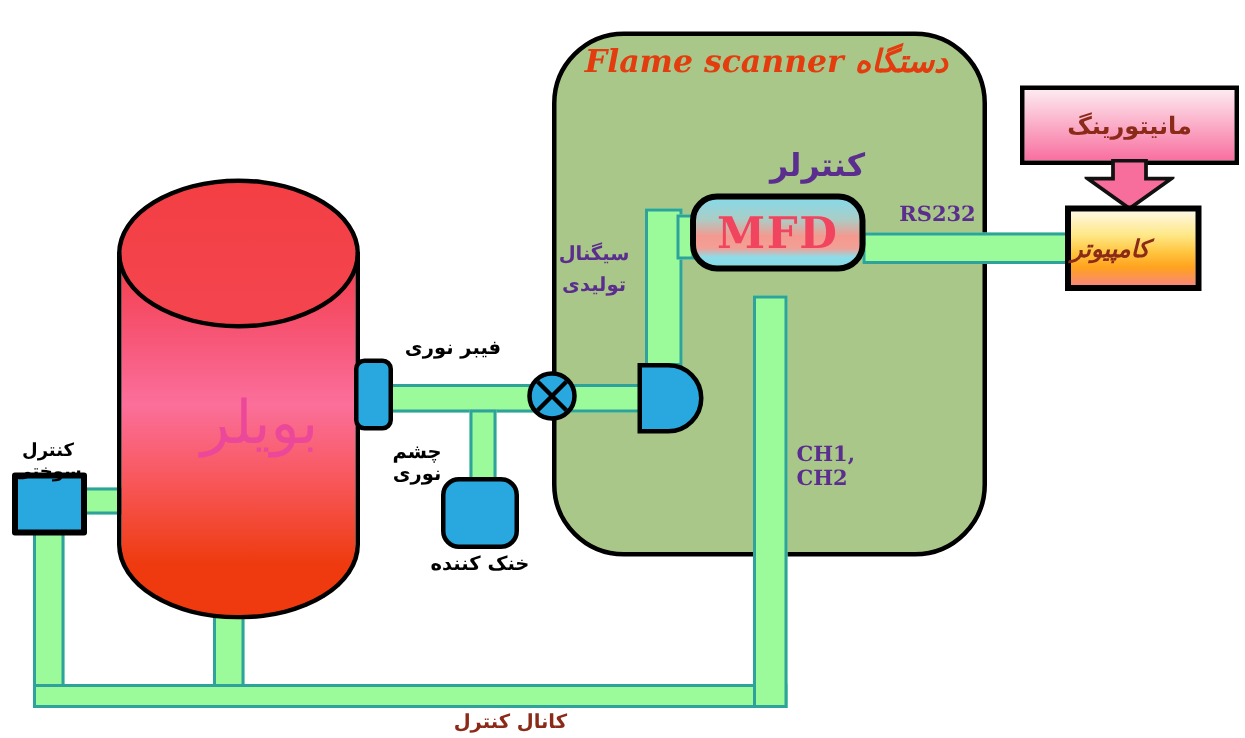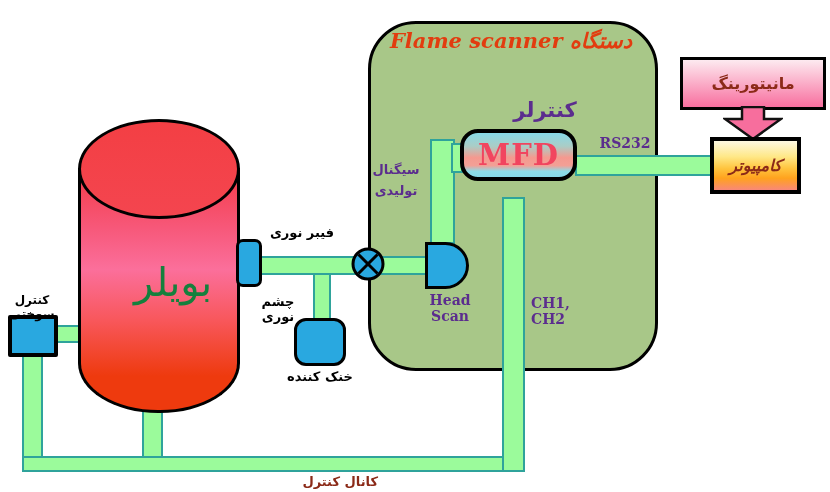--- a/index.html
+++ b/index.html
@@ -52,21 +52,21 @@
     background: linear-gradient(180deg, var(--boiler-red) 0%, #f7587a 25%,
                 var(--boiler-pink) 42%, #f8575b 63%, var(--boiler-deep) 86%);
   }
   .boiler-top {
     left: 78px; top: 106px; width: 162px; height: 100px;
     border: 3px solid #000; border-radius: 50%;
     background: linear-gradient(180deg, #f33f44, #f4454f);
   }
   .boiler-label {
     left: 78px; top: 246px; width: 162px; text-align: center;
-    font-size: 40px; color: #15803d; padding-left: 28px;
+    font-size: 40px; color: #ec4899; padding-left: 28px;
   }
 
   
   .blue { background: var(--component-blue); border: 3px solid #000; }
   .boiler-port { left: 236px; top: 226px; width: 26px; height: 48px; border-radius: 7px; }
   .head-scan   { left: 425px; top: 229px; width: 44px; height: 47px; border-radius: 0 24px 24px 0; }
   .cooler-box  { left: 294px; top: 305px; width: 52px; height: 48px; border-radius: 12px; }
   .fuel-box    { left: 8px;  top: 302px; width: 50px; height: 42px; border-width: 4px; border-radius: 2px; }
   .valve       { left: 350px; top: 233px; width: 36px; height: 36px; }
 
@@ -89,21 +89,21 @@
     border: 3px solid #000;
     background: linear-gradient(180deg, var(--monitor-pink-light) 0%, var(--monitor-pink) 100%);
     display: flex; align-items: center; justify-content: center;
   }
   .monitoring-label { font-size: 16px; font-weight: bold; color: var(--dark-red-label); }
   .computer-box {
     left: 710px; top: 124px; width: 91px; height: 57px;
     border: 4px solid #000;
     background: linear-gradient(180deg, var(--computer-cream) 0%, #ffe887 32%,
                 #ffc43e 56%, var(--computer-orange) 76%, var(--computer-salmon) 100%);
-    display: flex; align-items: center; justify-content: center;
+    display: flex; align-items: center; justify-content: flex-start;
   }
   .computer-label { font-size: 16px; font-weight: bold; font-style: italic; color: var(--dark-red-label); }
   .down-arrow { left: 723px; top: 93px; }
 
   
   .lbl-black { color: #000; font-weight: bold; font-size: 13px; text-align: center; }
   .fuel-label   { left: 0px;   top: 280px; width: 64px; font-size: 12px; }
   .fiber-label  { left: 266px; top: 212px; width: 72px; }
   .eye-label    { left: 246px; top: 281px; width: 64px; text-align: center; }
   .cooler-label { left: 278px; top: 356px; width: 84px; }
@@ -146,21 +146,20 @@
   </svg>
   <div class="abs blue head-scan"></div>
   <div class="abs blue cooler-box"></div>
 
   <div class="abs mfd-box">
     <div class="mfd-label serif">MFD</div>
   </div>
 
   <div class="abs rs232-label lbl-purple serif">RS232</div>
   <div class="abs ch-label lbl-purple serif">CH1, CH2</div>
-  <div class="abs headscan-label lbl-purple serif">Head Scan</div>
   <div class="abs signal-label lbl-purple" dir="rtl">
     <span style="display:block">سیگنال</span>
     <span style="display:block">تولیدی</span>
   </div>
 
   <div class="abs lbl-black fiber-label" dir="rtl">فیبر نوری</div>
   <div class="abs lbl-black eye-label" dir="rtl">چشم نوری</div>
   <div class="abs lbl-black cooler-label" dir="rtl">خنک کننده</div>
   <div class="abs channel-label" dir="rtl">کانال کنترل سوخت</div>
 

